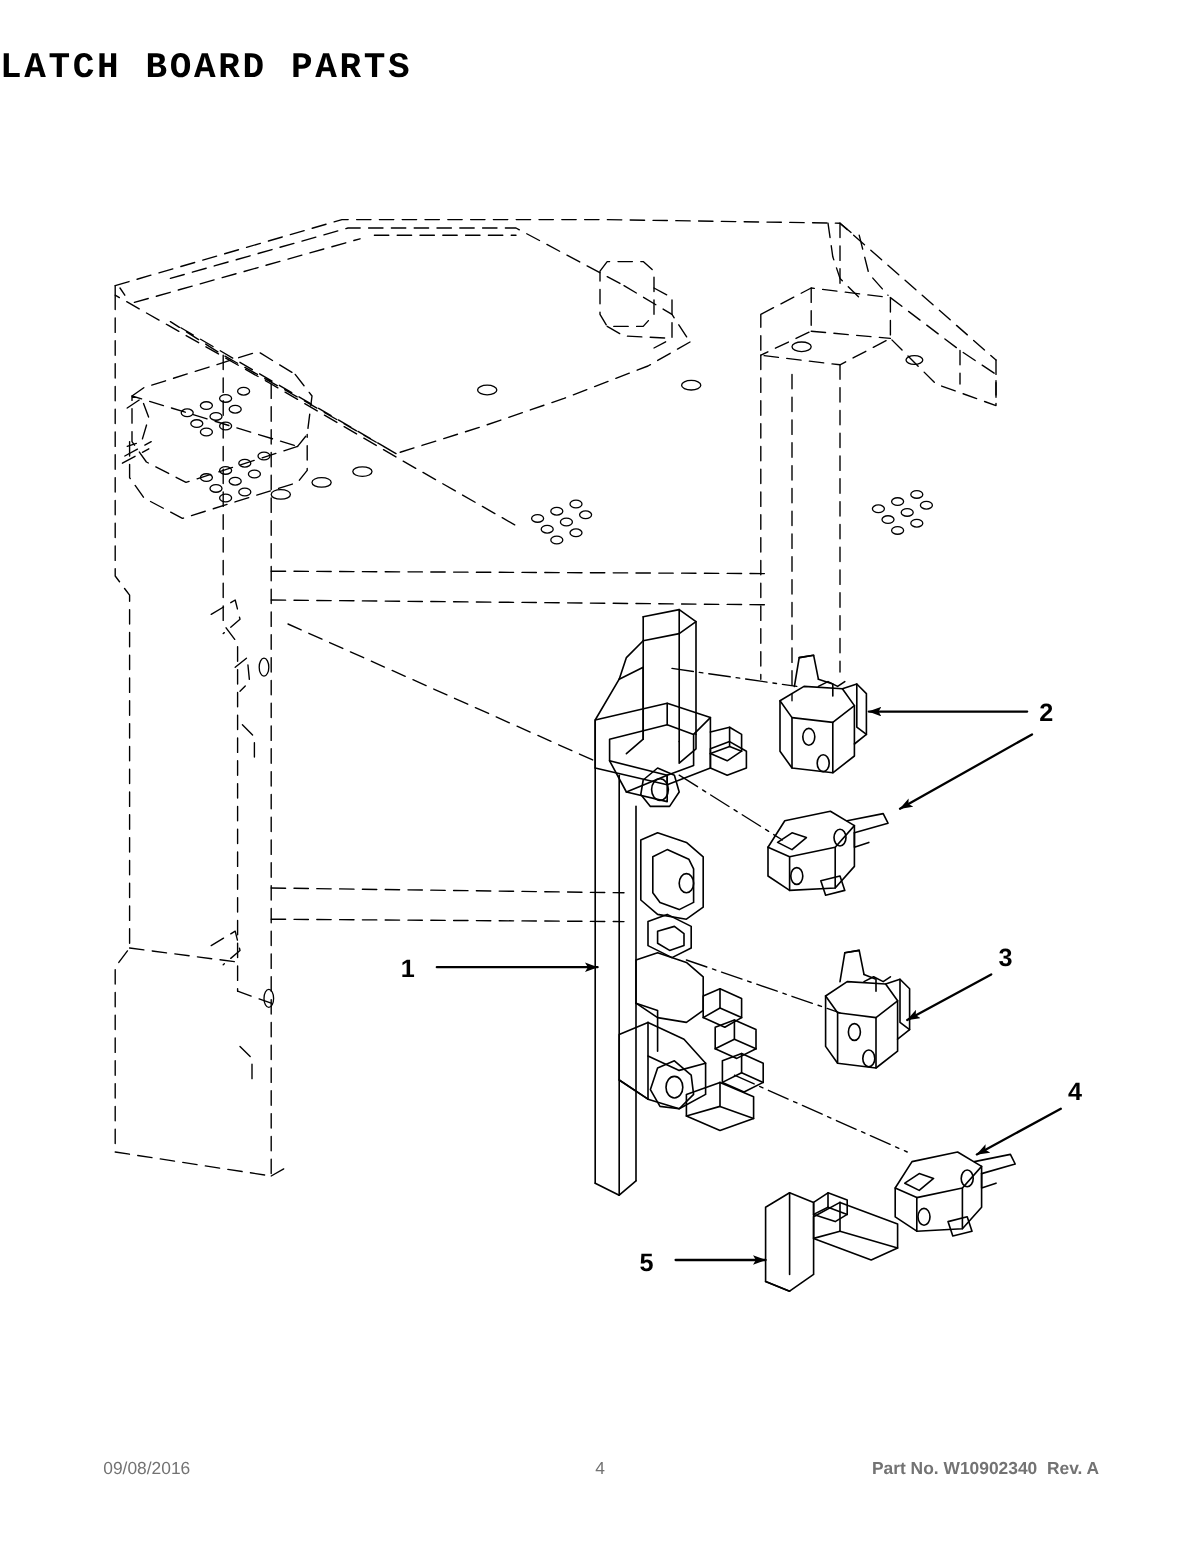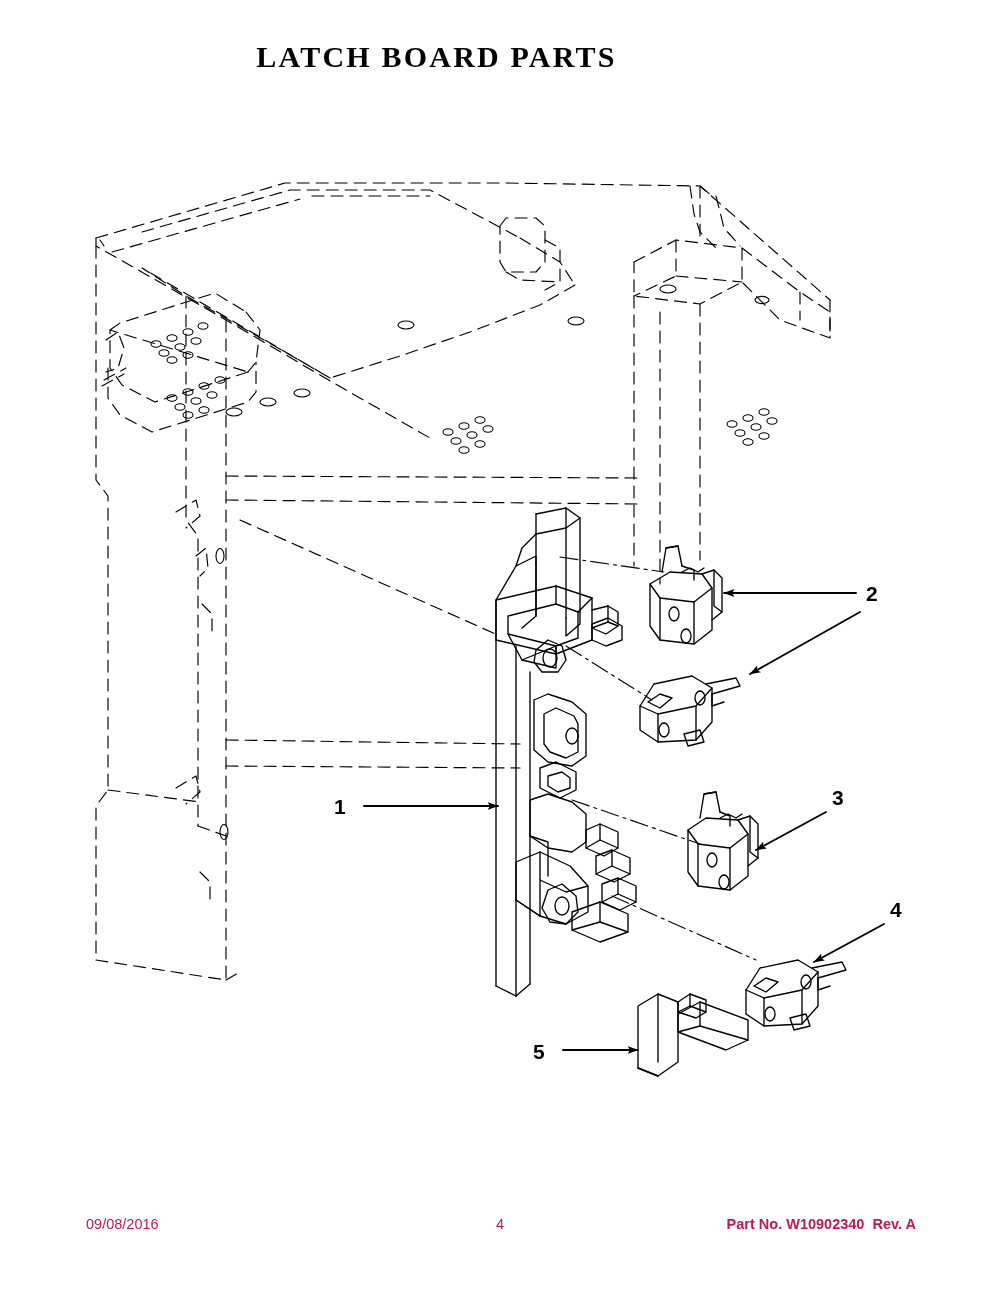--- a/index.html
+++ b/index.html
@@ -21,36 +21,35 @@
     left: 0; top: 0;
     width: 1000px;
     height: 1294px;
     background: #ffffff;
   }
   .page-title {
     position: absolute;
     left: 0;
     top: 40px;
     width: 873px;
-    text-align: center;
     font-size: 30px;
     font-weight: bold;
     letter-spacing: 2.2px;
-    font-family: Liberation Serif, serif;
+    font-family: Liberation Mono, monospace;
     color: #000000;
   }
   .footer {
     position: absolute;
     bottom: 58px;
     left: 0;
     width: 1000px;
     height: 20px;
     font-size: 14.5px;
     font-family: "Liberation Sans", sans-serif;
-    color: #be185d;
+    color: #737373;
   }
   .footer-date {
     position: absolute;
     left: 86px;
     top: 0;
   }
   .footer-page {
     position: absolute;
     left: 0;
     top: 0;

